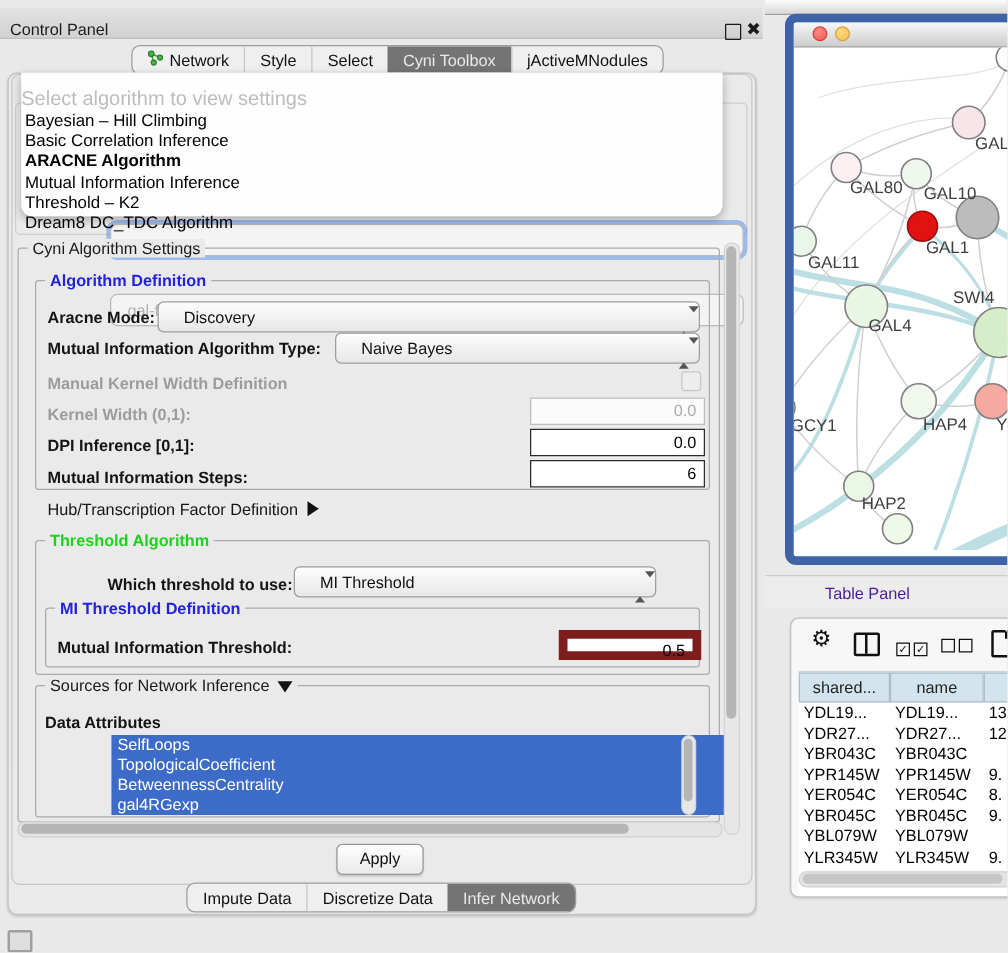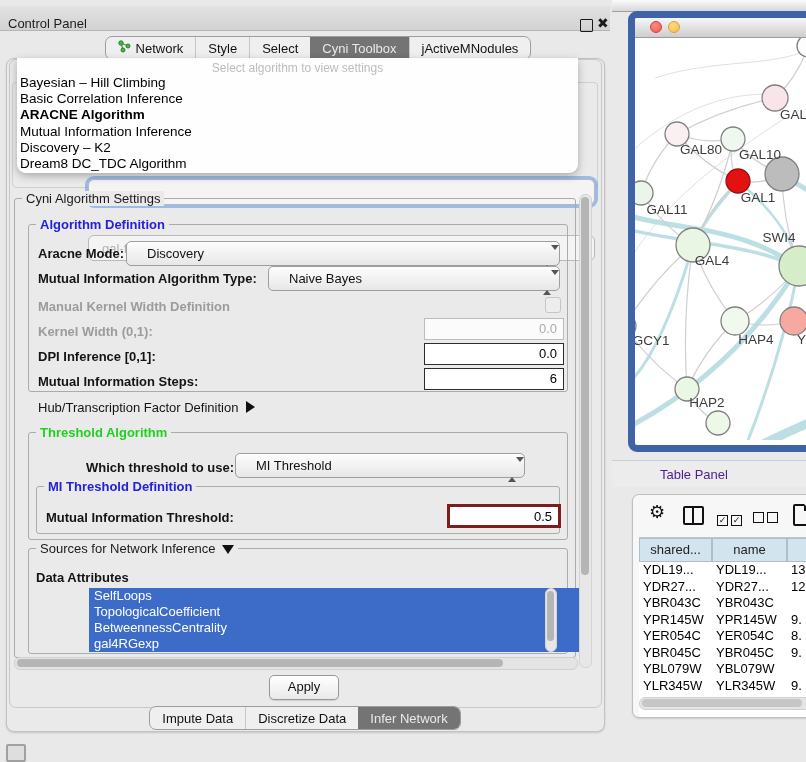--- a/index.html
+++ b/index.html
@@ -32,21 +32,21 @@
   
   #bg-section{left:12px;top:82px;width:584px;height:104px;border:1px solid #cfcfcf;border-radius:4px;}
   .bg-combo{left:75px;width:507px;height:26px;border:1px solid #b9b9b9;border-radius:6px;background:#f4f4f4;
     font-size:13px;color:#b2b2b2;line-height:26px;padding-left:13px;box-sizing:border-box;}
   #bg-combo-focus{top:96px;box-shadow:0 0 0 3px rgba(95,145,235,.55);}
   #bg-combo-node{top:152px;}
 
   
   #algo-popup{left:17px;top:58px;width:561px;height:115px;background:rgba(255,255,255,.94);
     border-radius:0 0 9px 9px;box-shadow:0 3px 8px rgba(0,0,0,.28);z-index:10;}
-  #algo-popup-placeholder{text-align:center;font-size:12px;color:#bdbdbd;padding-top:3px;}
+  #algo-popup-placeholder{font-size:16px;color:#bdbdbd;padding-top:13px;}
   .popup-item{font-size:13.5px;color:#000;height:16.2px;line-height:16.2px;padding-left:3px;}
   .popup-item.sel{font-weight:bold;}
 
   
   .groupbox{border:1px solid #ababab;border-radius:3px;}
   .gtitle{position:absolute;top:-8px;left:7px;background:#eaeaea;padding:0 4px;font-size:13px;
     font-weight:bold;color:#1a1a1a;white-space:nowrap;}
   .gtitle.blue{color:#2222dd;}
   .gtitle.green{color:#1fd11f;}
   .gtitle.plain{font-weight:normal;}
@@ -167,21 +167,21 @@
     <div class="abs bg-combo" id="bg-combo-node">gal-filtered.sif default node</div>
   </div>
 
   <div class="abs" id="algo-popup">
     <div id="algo-popup-placeholder">Select algorithm to view settings</div>
     <div id="algo-popup-list">
         <div class="popup-item">Bayesian – Hill Climbing</div>
         <div class="popup-item">Basic Correlation Inference</div>
         <div class="popup-item sel">ARACNE Algorithm</div>
         <div class="popup-item">Mutual Information Inference</div>
-        <div class="popup-item">Discovery – K2</div>
+        <div class="popup-item">Threshold – K2</div>
         <div class="popup-item">Dream8 DC_TDC Algorithm</div>
       </div>
   </div>
 
   <div class="abs groupbox" style="left:14px;top:198px;width:560px;height:458px;">
     <span class="gtitle plain">Cyni Algorithm Settings</span>
   </div>
 
   <div class="abs groupbox" style="left:28px;top:224px;width:538px;height:166px;">
     <span class="gtitle blue">Algorithm Definition</span>
@@ -217,21 +217,21 @@
   </div>
   <div class="abs flabel" style="left:86px;top:460px;">Which threshold to use:</div>
   <div class="abs combo" style="left:235px;top:453px;width:290px;height:25px;">
     <span>MI Threshold</span>
     <span class="arrows"><span class="arr-up"></span><span class="arr-dn"></span></span>
   </div>
   <div class="abs groupbox" style="left:36px;top:486px;width:522px;height:46px;">
     <span class="gtitle blue">MI Threshold Definition</span>
   </div>
   <div class="abs flabel" style="left:46px;top:510px;">Mutual Information Threshold:</div>
-  <div class="abs numfield" style="left:447px;top:504px;width:114px;height:24px;border:3px solid #7f1d1d;">0.5</div>
+  <div class="abs numfield" style="left:447px;top:504px;width:114px;height:24px;border:7px solid #7f1d1d;">0.5</div>
 
   <div class="abs groupbox" style="left:28px;top:548px;width:538px;height:104px;">
     <span class="gtitle plain"><span>Sources for Network Inference</span><span class="tri-down"></span></span>
   </div>
   <div class="abs flabel" style="left:36px;top:570px;">Data Attributes</div>
   <div class="abs" id="attr-list">
       <div class="attr-item">SelfLoops</div>
       <div class="attr-item">TopologicalCoefficient</div>
       <div class="attr-item">BetweennessCentrality</div>
       <div class="attr-item">gal4RGexp</div>

